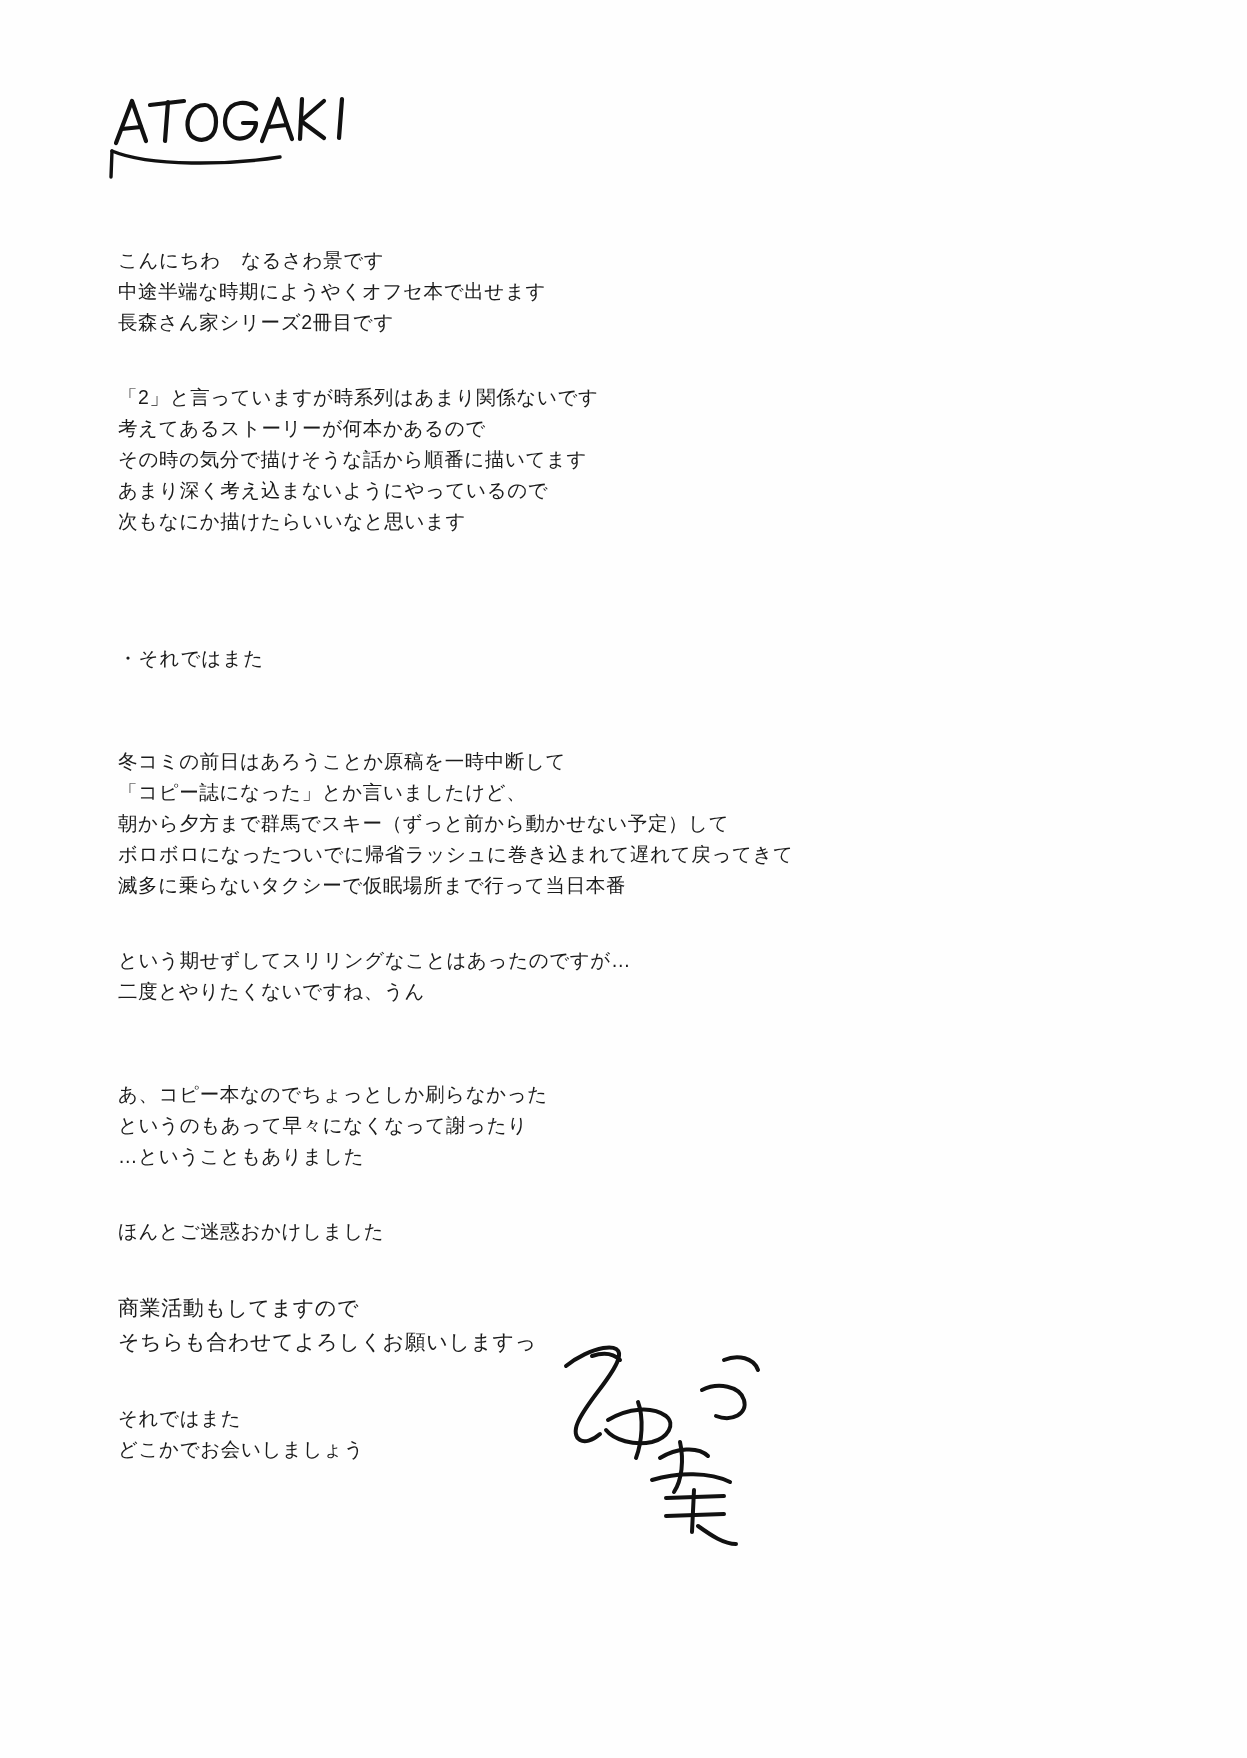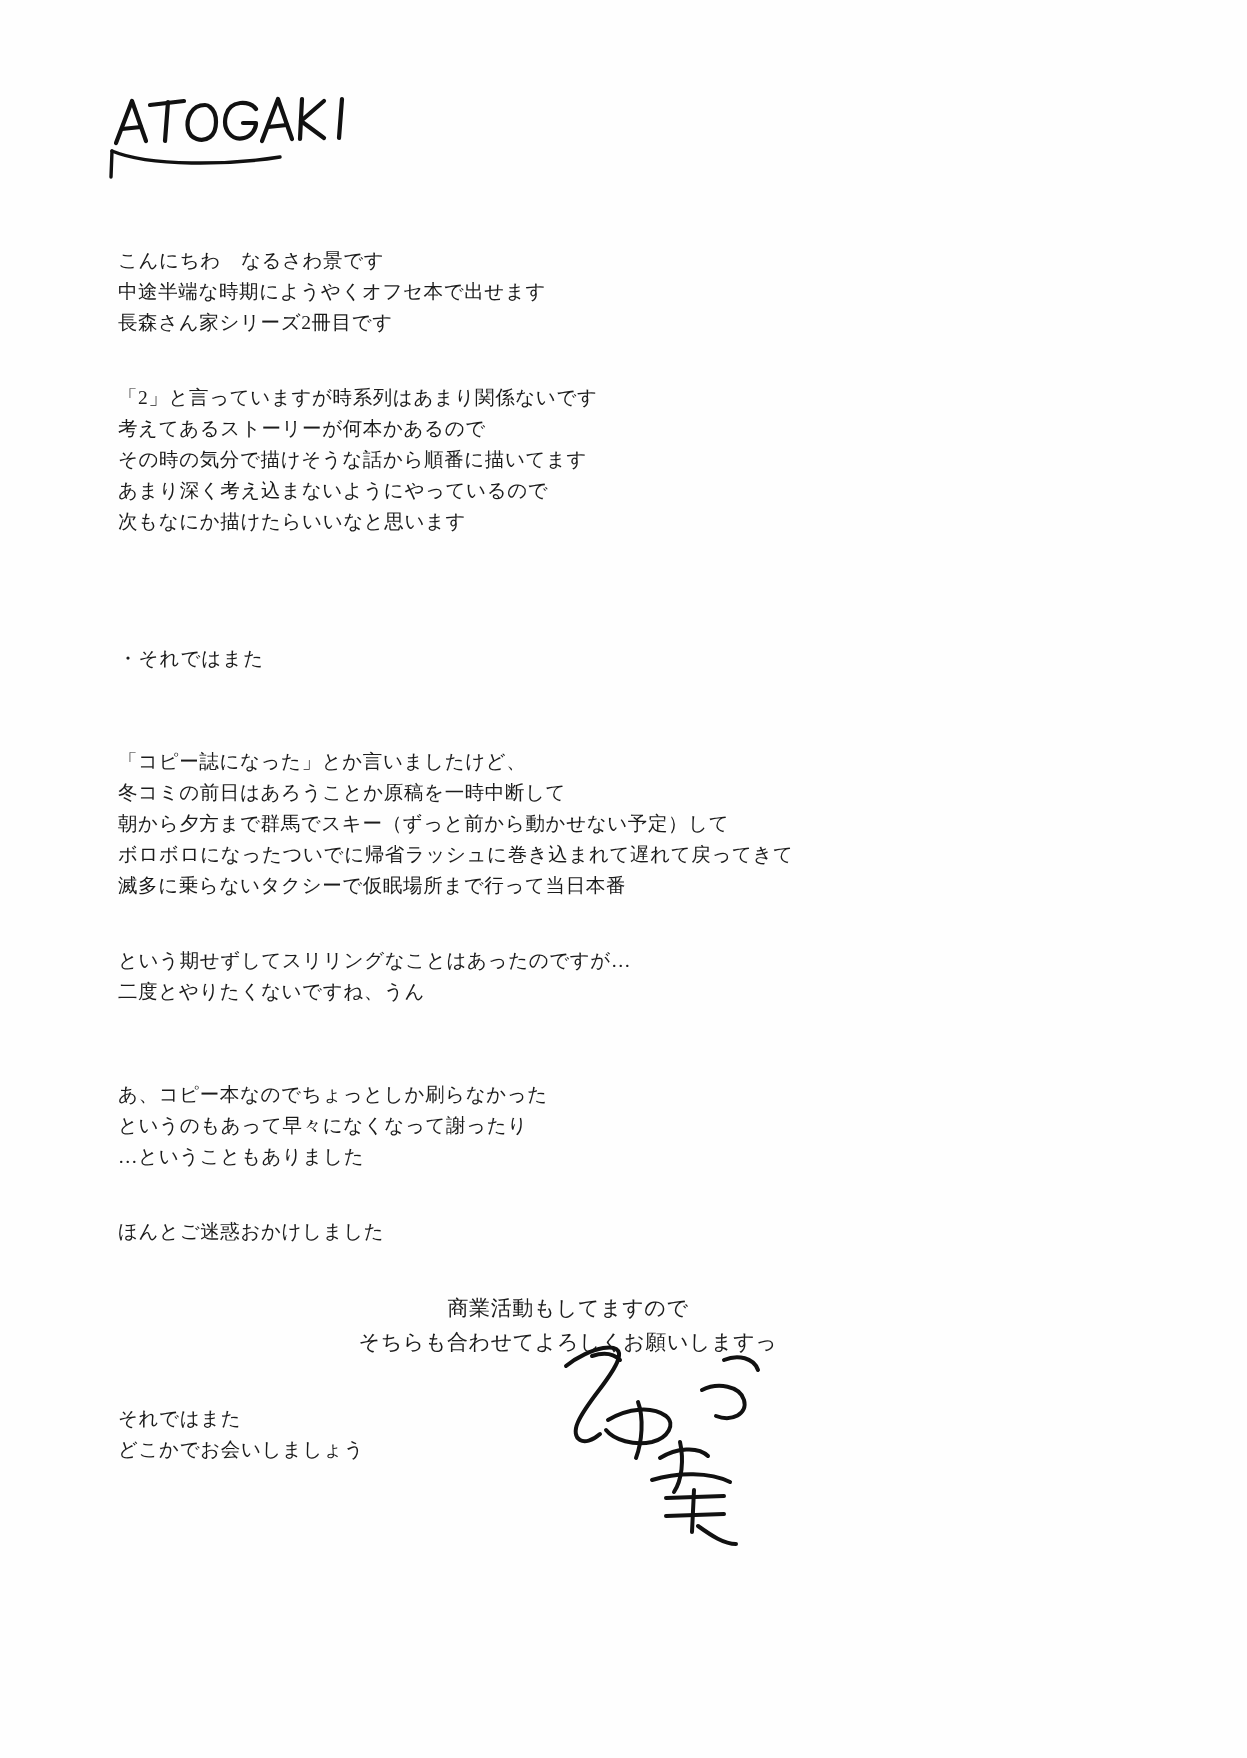--- a/index.html
+++ b/index.html
@@ -52,33 +52,32 @@
   }
   .para {
     margin: 0 0 26px 0;
   }
   .line {
     font-size: 19.5px;
     line-height: 31px;
     letter-spacing: 0.6px;
     white-space: pre;
     color: #1b1b1b;
-    font-family: Liberation Serif, serif;
+    font-family: Liberation Sans, sans-serif;
   }
   .gap-small { height: 18px; }
   .gap-med { height: 46px; }
   .gap-large { height: 80px; }
 
   .para.section-title .line {
     letter-spacing: 1px;
   }
   .para.emphasis .line {
     font-size: 21px;
     line-height: 34px;
-    text-align: center;
   }
 
   
   .signature {
     position: absolute;
     left: 548px;
     top: 1330px;
     width: 240px;
     height: 220px;
   }
@@ -136,22 +135,22 @@
 
     <div class="gap-large"></div>
 
     <div class="para section-title">
       <div class="line">・それではまた</div>
     </div>
 
     <div class="gap-med"></div>
 
     <div class="para">
+      <div class="line">冬コミの前日はあろうことか原稿を一時中断して</div>
       <div class="line">「コピー誌になった」とか言いましたけど、</div>
-      <div class="line">冬コミの前日はあろうことか原稿を一時中断して</div>
       <div class="line">朝から夕方まで群馬でスキー（ずっと前から動かせない予定）して</div>
       <div class="line">ボロボロになったついでに帰省ラッシュに巻き込まれて遅れて戻ってきて</div>
       <div class="line">滅多に乗らないタクシーで仮眠場所まで行って当日本番</div>
     </div>
 
     <div class="gap-small"></div>
 
     <div class="para">
       <div class="line">という期せずしてスリリングなことはあったのですが…</div>
       <div class="line">二度とやりたくないですね、うん</div>

